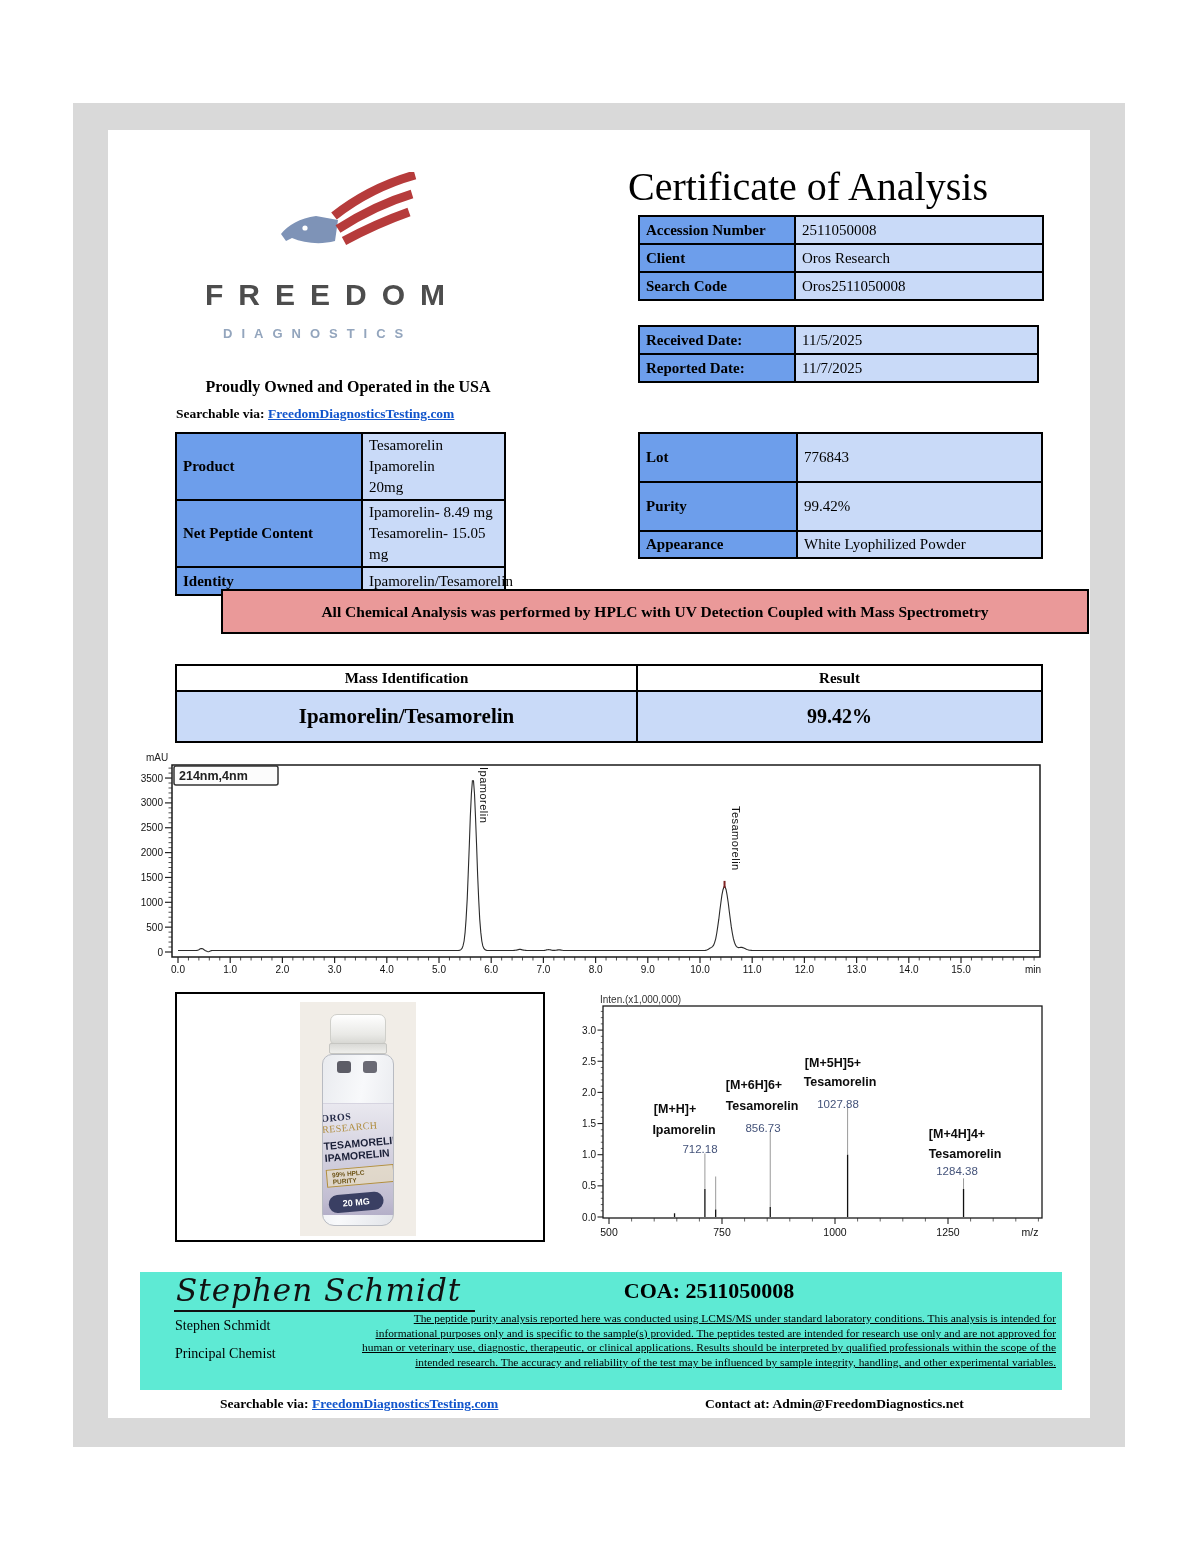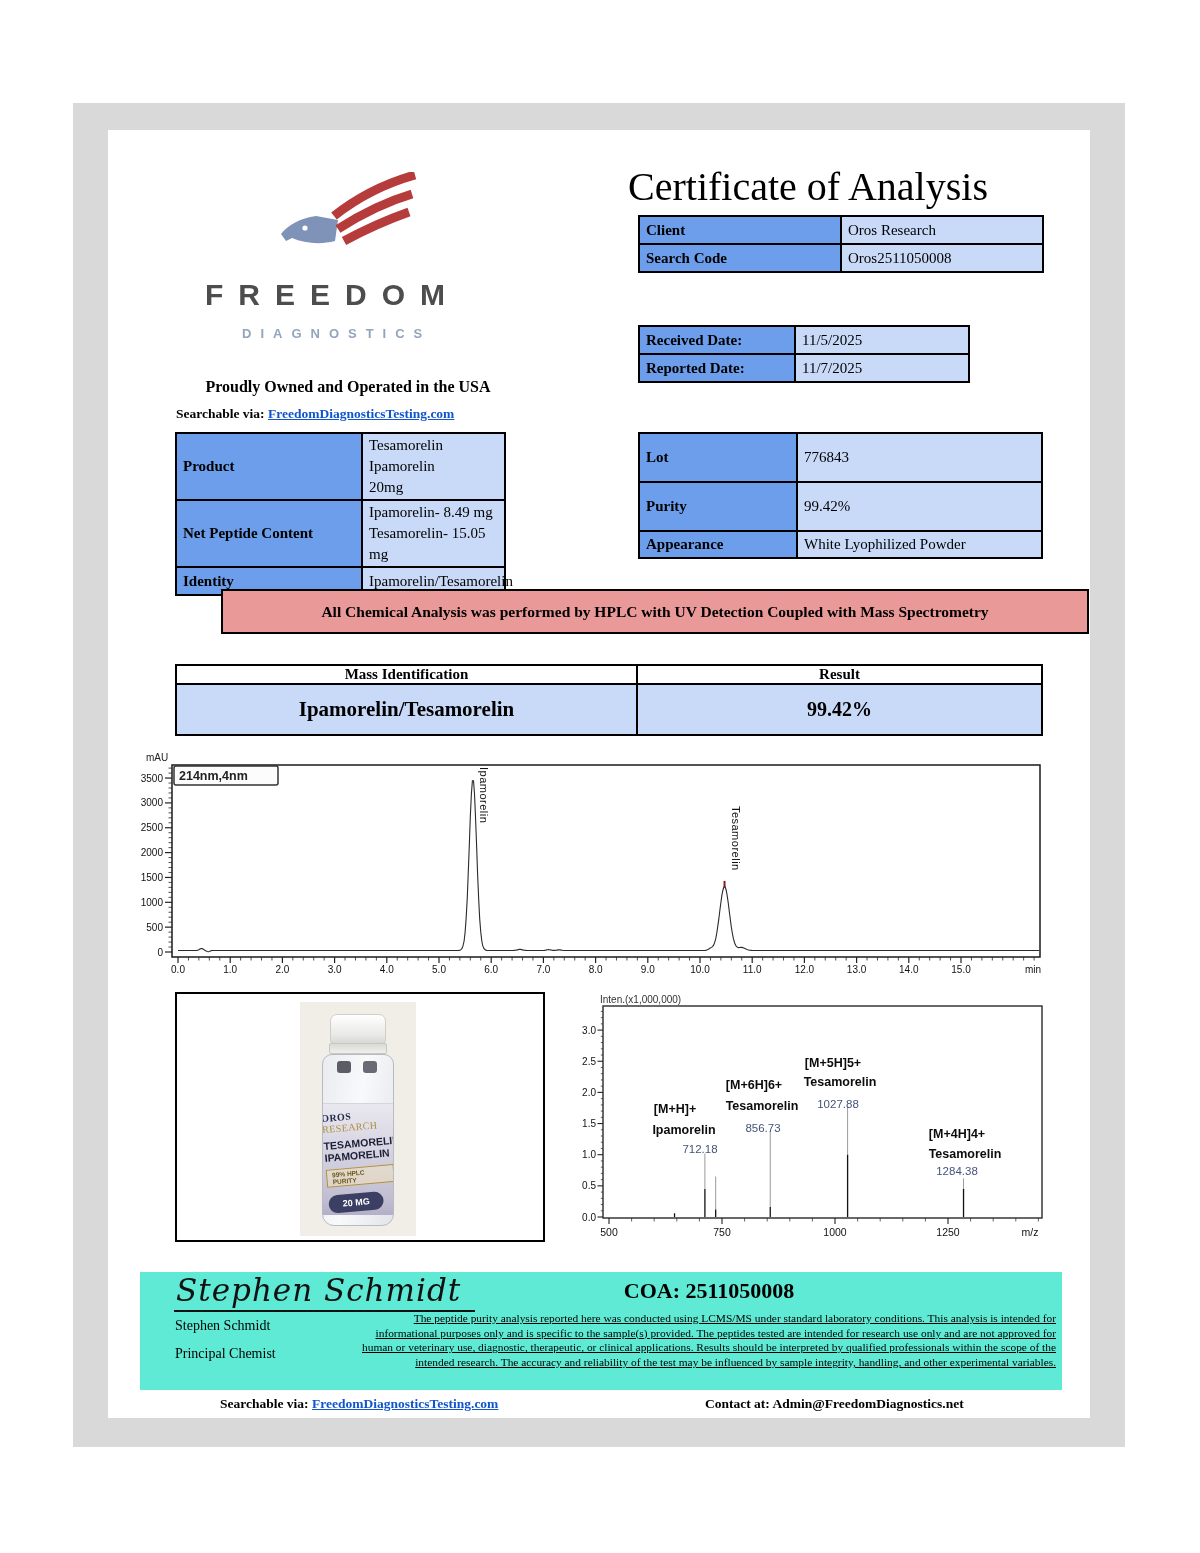--- a/index.html
+++ b/index.html
@@ -25,21 +25,21 @@
   table.info td { border:2px solid #000; vertical-align:middle; padding:1px 6px; font-size:15px; }
   td.lbl { background:#6d9eeb; font-weight:bold; }
   td.val { background:#c9daf8; }
   .vline { display:block; line-height:21px; font-size:15px; }
 
   .banner { background:#ea9999; border:2px solid #000; text-align:center;
             font-weight:bold; font-size:15.5px; line-height:41px;margin-left:46px; }
 
   table.mass { border-collapse:collapse; table-layout:fixed; }
   table.mass td { border:2px solid #000; text-align:center; vertical-align:middle; }
-  .mass-h { background:#ffffff; font-weight:bold; font-size:15px; height:19px;border-radius:14px; }
+  .mass-h { background:#ffffff; font-weight:bold; font-size:15px; height:26px;border-radius:14px; }
   .mass-v1 { background:#c9daf8; font-weight:bold; font-size:21px; height:51px; }
   .mass-v2 { background:#c9daf8; font-weight:bold; font-size:20px; height:51px; }
 
   
   .vial-box { border:2px solid #000; background:#fff; }
   .vial-photo { position:absolute; left:123px; top:8px; width:116px; height:234px; background:#f1ede7; }
   .vial { position:absolute; left:50%; transform:translateX(-50%); top:12px; width:78px; height:212px; }
   .cap { position:absolute; top:0; left:50%; transform:translateX(-50%); width:56px; height:30px;
          background:linear-gradient(180deg,#ffffff,#e9e9e6 70%,#d8d8d4); border-radius:7px 7px 4px 4px;
          border:1px solid #cfcfca; }
@@ -83,43 +83,47 @@
   <div class="page">
 
     <svg class="abs" style="left:170px; top:42px;" width="140" height="96" viewBox="0 0 140 96">
       <path d="M3,62 C10,53 22,46 38,44 L60,48 L57,69 C42,73 26,71 14,66 L8,69 L3,62 Z" fill="#7e93b7"></path>
       <circle cx="27" cy="56" r="2.6" fill="#ffffff"></circle>
       <path d="M56,44 C84,22 112,10 137,3" stroke="#b63b3b" stroke-width="9" fill="none"></path>
       <path d="M60,57 C88,39 114,28 134,22" stroke="#b63b3b" stroke-width="9" fill="none"></path>
       <path d="M66,69 C92,55 114,46 131,40" stroke="#b63b3b" stroke-width="9" fill="none"></path>
     </svg>
     <div class="abs brand-word" style="left:97px; top:148px;">FREEDOM</div>
-    <div class="abs brand-sub" style="left:134px; top:196px;">DIAGNOSTICS</div>
+    <div class="abs brand-sub" style="left:115px; top:196px;">DIAGNOSTICS</div>
     <div class="abs tagline" style="left:60px; top:248px; width:360px; text-align:center;">Proudly Owned and Operated in the USA</div>
     <div class="abs searchline" style="left:68px; top:276px;">
       <span>Searchable via:</span>
       <a class="doclink">FreedomDiagnosticsTesting.com</a>
     </div>
 
     <div class="abs doc-title" style="left:480px; top:33px; width:440px;">Certificate of Analysis</div>
 
     <table class="info abs" style="left:530px; top:85px; width:406px;">
       <tbody>
+          <tr>
+        <td class="lbl" style="width:156px; height:28px;">Accession Number</td>
+        <td class="val">2511050008</td>
+      </tr>
       <tr>
         <td class="lbl" style="height:28px;">Client</td>
         <td class="val">Oros Research</td>
       </tr>
       <tr>
         <td class="lbl" style="height:28px;">Search Code</td>
         <td class="val">Oros2511050008</td>
       </tr>
     </tbody>
       </table>
 
-    <table class="info abs" style="left:530px; top:195px; width:332px;">
+    <table class="info abs" style="left:530px; top:195px; width:401px;">
       <tbody>
           <tr>
         <td class="lbl" style="width:156px; height:28px;">Received Date:</td>
         <td class="val">11/5/2025</td>
       </tr>
       <tr>
         <td class="lbl" style="height:28px;">Reported Date:</td>
         <td class="val">11/7/2025</td>
       </tr>
     </tbody>

